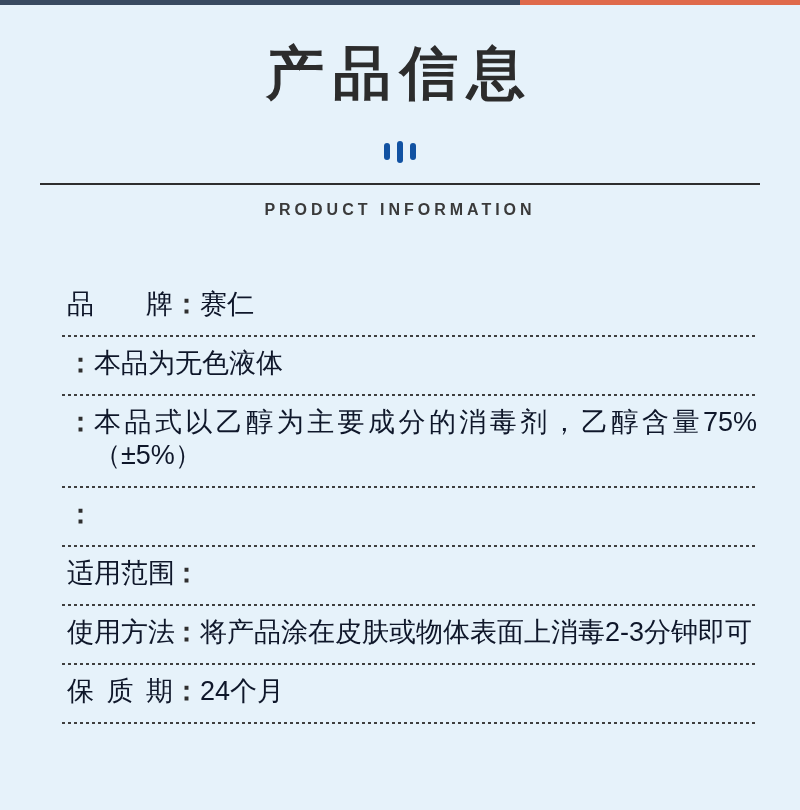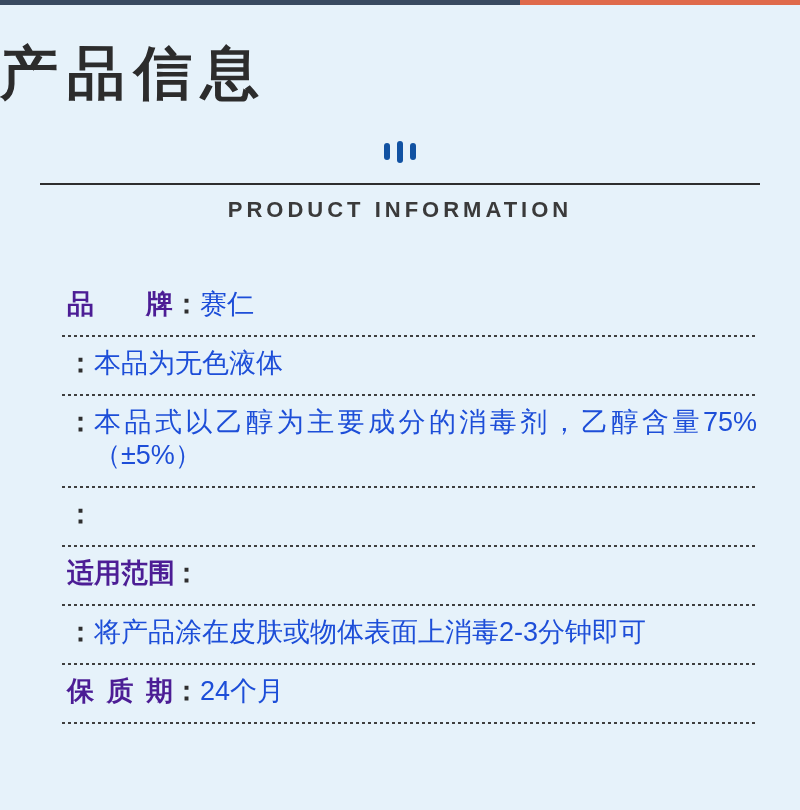--- a/index.html
+++ b/index.html
@@ -10,20 +10,21 @@
     color:#333;
     overflow:hidden;
   }
   
   .top-bar{display:flex;height:5px;width:800px;}
   .top-bar .seg-left{width:520px;height:5px;background:#394a60;}
   .top-bar .seg-right{flex:1;height:5px;background:#df6a4b;}
 
   
   .page-title{
+    text-align:center;
     font-size:58px;
     line-height:1;
     font-weight:bold;
     letter-spacing:9px;
     color:#2c2c2c;
   }
   .accent-bars{
     margin-top:16px;
     display:flex;
     justify-content:center;
@@ -35,58 +36,58 @@
     width:6px;height:17px;border-radius:3px;background:#1152a2;
   }
   .accent-bars .bar.tall{height:22px;}
   .divider-line{
     width:720px;height:2px;background:#2e2e2e;
     margin:20px auto 0 auto;
   }
   .page-subtitle{
     margin-top:12px;
     text-align:center;
-    font-size:22px;
+    font-size:16px;
     line-height:26px;
     font-weight:bold;
     letter-spacing:4px;
     color:#3a3a3a;
   }
 
   
   .info-list{
     margin:55px 43px 0 62px; 
   }
   .info-row{
     display:flex;
     align-items:flex-start;
     padding:10px 0 14px 5px;
     font-size:27px;
     line-height:33px;
   }
   .row-label{
     display:inline-block;
     width:106px;
-    font-weight:bold;
-    color:#4c1d95;
+    font-weight:normal;
+    color:#0f172a;
     text-align:justify;
     text-align-last:justify;
     -moz-text-align-last:justify;
     white-space:nowrap;
     flex:0 0 auto;
   }
   .row-colon{
     flex:0 0 auto;
     width:27px;
     font-weight:bold;
     color:#2f2f2f;
   }
   .row-value{
     flex:1;
-    color:#1d4ed8;
+    color:#0f172a;
     text-align:justify;
   }
   .row-divider{
     height:2px;
     background-image:repeating-linear-gradient(90deg,#3f3f3f 0 3px,transparent 3px 6px);
   }
 </style>
 </head>
 <body>
 
@@ -133,20 +134,21 @@
   </div>
   <div class="row-divider"></div>
 
   <div class="info-row">
     <span class="row-label">适用范围</span>
       <span class="row-colon">：</span>
   </div>
   <div class="row-divider"></div>
 
   <div class="info-row">
+    <span class="row-label">使用方法</span>
       <span class="row-colon">：</span>
     <span class="row-value">将产品涂在皮肤或物体表面上消毒2-3分钟即可</span>
   </div>
   <div class="row-divider"></div>
 
   <div class="info-row">
     <span class="row-label">保质期</span>
       <span class="row-colon">：</span>
     <span class="row-value">24个月</span>
   </div>

